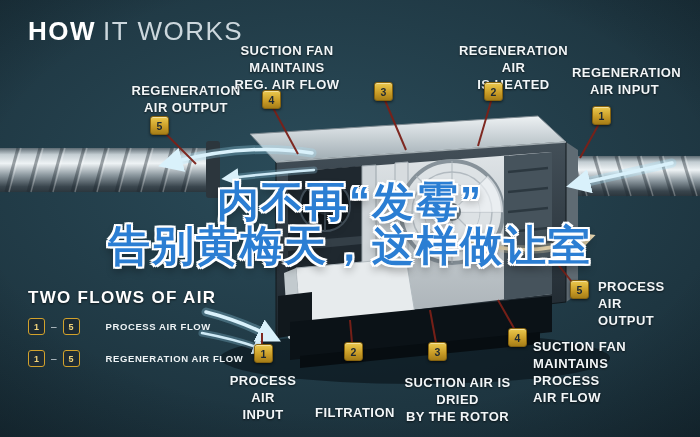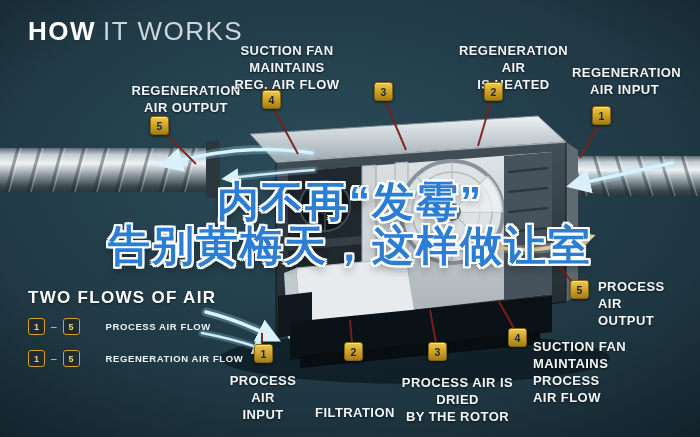--- a/index.html
+++ b/index.html
@@ -192,21 +192,21 @@
   <div class="badge" style="left:570px;top:280px">5</div>
   <div class="clabel" style="left:598px;top:278px;width:85px">PROCESS AIR
 OUTPUT</div>
 
   <div class="badge" style="left:508px;top:328px">4</div>
   <div class="clabel" style="left:533px;top:338px;width:118px">SUCTION FAN
 MAINTAINS PROCESS
 AIR FLOW</div>
 
   <div class="badge" style="left:428px;top:342px">3</div>
-  <div class="clabel center" style="left:395px;top:374px;width:125px">PROCESS AIR IS DRIED
+  <div class="clabel center" style="left:395px;top:374px;width:125px">SUCTION AIR IS DRIED
 BY THE ROTOR</div>
 
   <div class="badge" style="left:344px;top:342px">2</div>
   <div class="clabel center" style="left:315px;top:404px;width:75px">FILTRATION</div>
 
   <div class="badge" style="left:254px;top:344px">1</div>
   <div class="clabel center" style="left:222px;top:372px;width:82px">PROCESS AIR
 INPUT</div>
 
   <div class="legend-heading">TWO FLOWS OF AIR</div>

